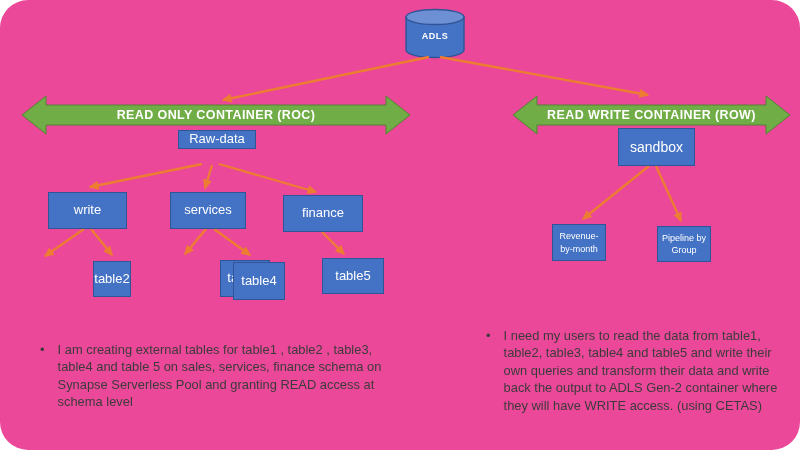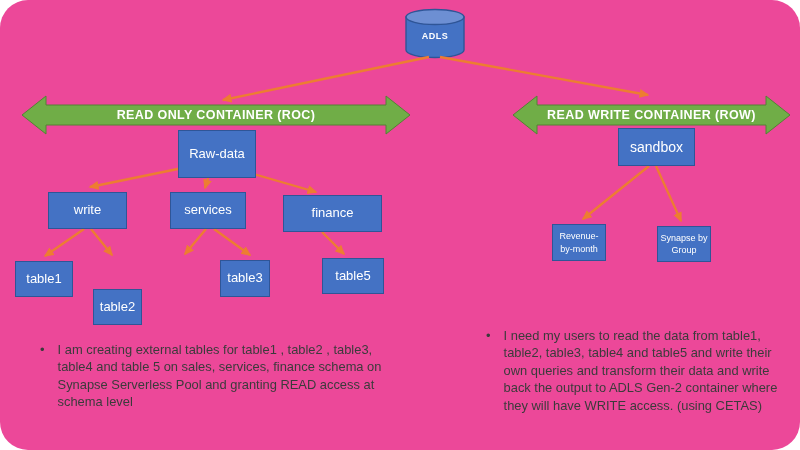--- a/index.html
+++ b/index.html
@@ -70,34 +70,34 @@
     <line class="conn" marker-end="url(#arrow)" x1="322" y1="232" x2="344" y2="254"></line>
     <line class="conn" marker-end="url(#arrow)" x1="649" y1="166" x2="583" y2="219"></line>
     <line class="conn" marker-end="url(#arrow)" x1="656" y1="166" x2="681" y2="221"></line>
   </svg>
 
   <div class="adls-label" style="left:405px;top:31px;width:60px;">ADLS</div>
 
   <div class="banner-label" style="left:46px;top:104px;width:340px;">READ ONLY CONTAINER (ROC)</div>
   <div class="banner-label" style="left:537px;top:104px;width:229px;">READ WRITE CONTAINER (ROW)</div>
 
-  <div class="node" style="left:178px;top:130px;width:78px;height:48px;">Raw-data</div>
+  <div class="node" style="left:178px;top:130px;width:78px;height:19px;">Raw-data</div>
 
   <div class="node" style="left:48px;top:192px;width:79px;height:37px;">write</div>
   <div class="node" style="left:170px;top:192px;width:76px;height:37px;">services</div>
-  <div class="node" style="left:283px;top:195px;width:99px;height:37px;">finance</div>
+  <div class="node" style="left:283px;top:195px;width:80px;height:37px;">finance</div>
 
-  <div class="node" style="left:15px;top:261px;width:58px;height:36px;">table1</div>
-  <div class="node" style="left:93px;top:261px;width:49px;height:36px;margin-top:28px;">table2</div>
+  <div class="node" style="left:93px;top:261px;width:38px;height:36px;">table2</div>
   <div class="node" style="left:186px;top:260px;width:50px;height:37px;margin-left:34px;">table3</div>
+  <div class="node" style="left:233px;top:262px;width:52px;height:38px;">table4</div>
   <div class="node" style="left:322px;top:258px;width:62px;height:36px;">table5</div>
 
   <div class="node small" style="left:552px;top:224px;width:54px;height:37px;">Revenue-by-month</div>
   <div class="node sandbox" style="left:618px;top:128px;width:77px;height:38px;">sandbox</div>
-  <div class="node small" style="left:657px;top:226px;width:54px;height:36px;">Synapse by Group</div>
+  <div class="node small" style="left:657px;top:226px;width:54px;height:36px;">Pipeline by Group</div>
 
   <div class="note" style="left:40px;top:341px;width:362px;">
     <span class="bullet">•</span>
     <span class="note-text">I am creating external tables for table1 , table2 , table3, table4 and table 5 on sales, services, finance schema on Synapse Serverless Pool and granting READ access at schema level</span>
   </div>
   <div class="note" style="left:486px;top:327px;width:302px;">
     <span class="bullet">•</span>
     <span class="note-text">I need my users to read the data from table1, table2, table3, table4 and table5 and write their own queries and transform their data and write back the output to ADLS Gen-2 container where they will have WRITE access. (using CETAS)</span>
   </div>
 

